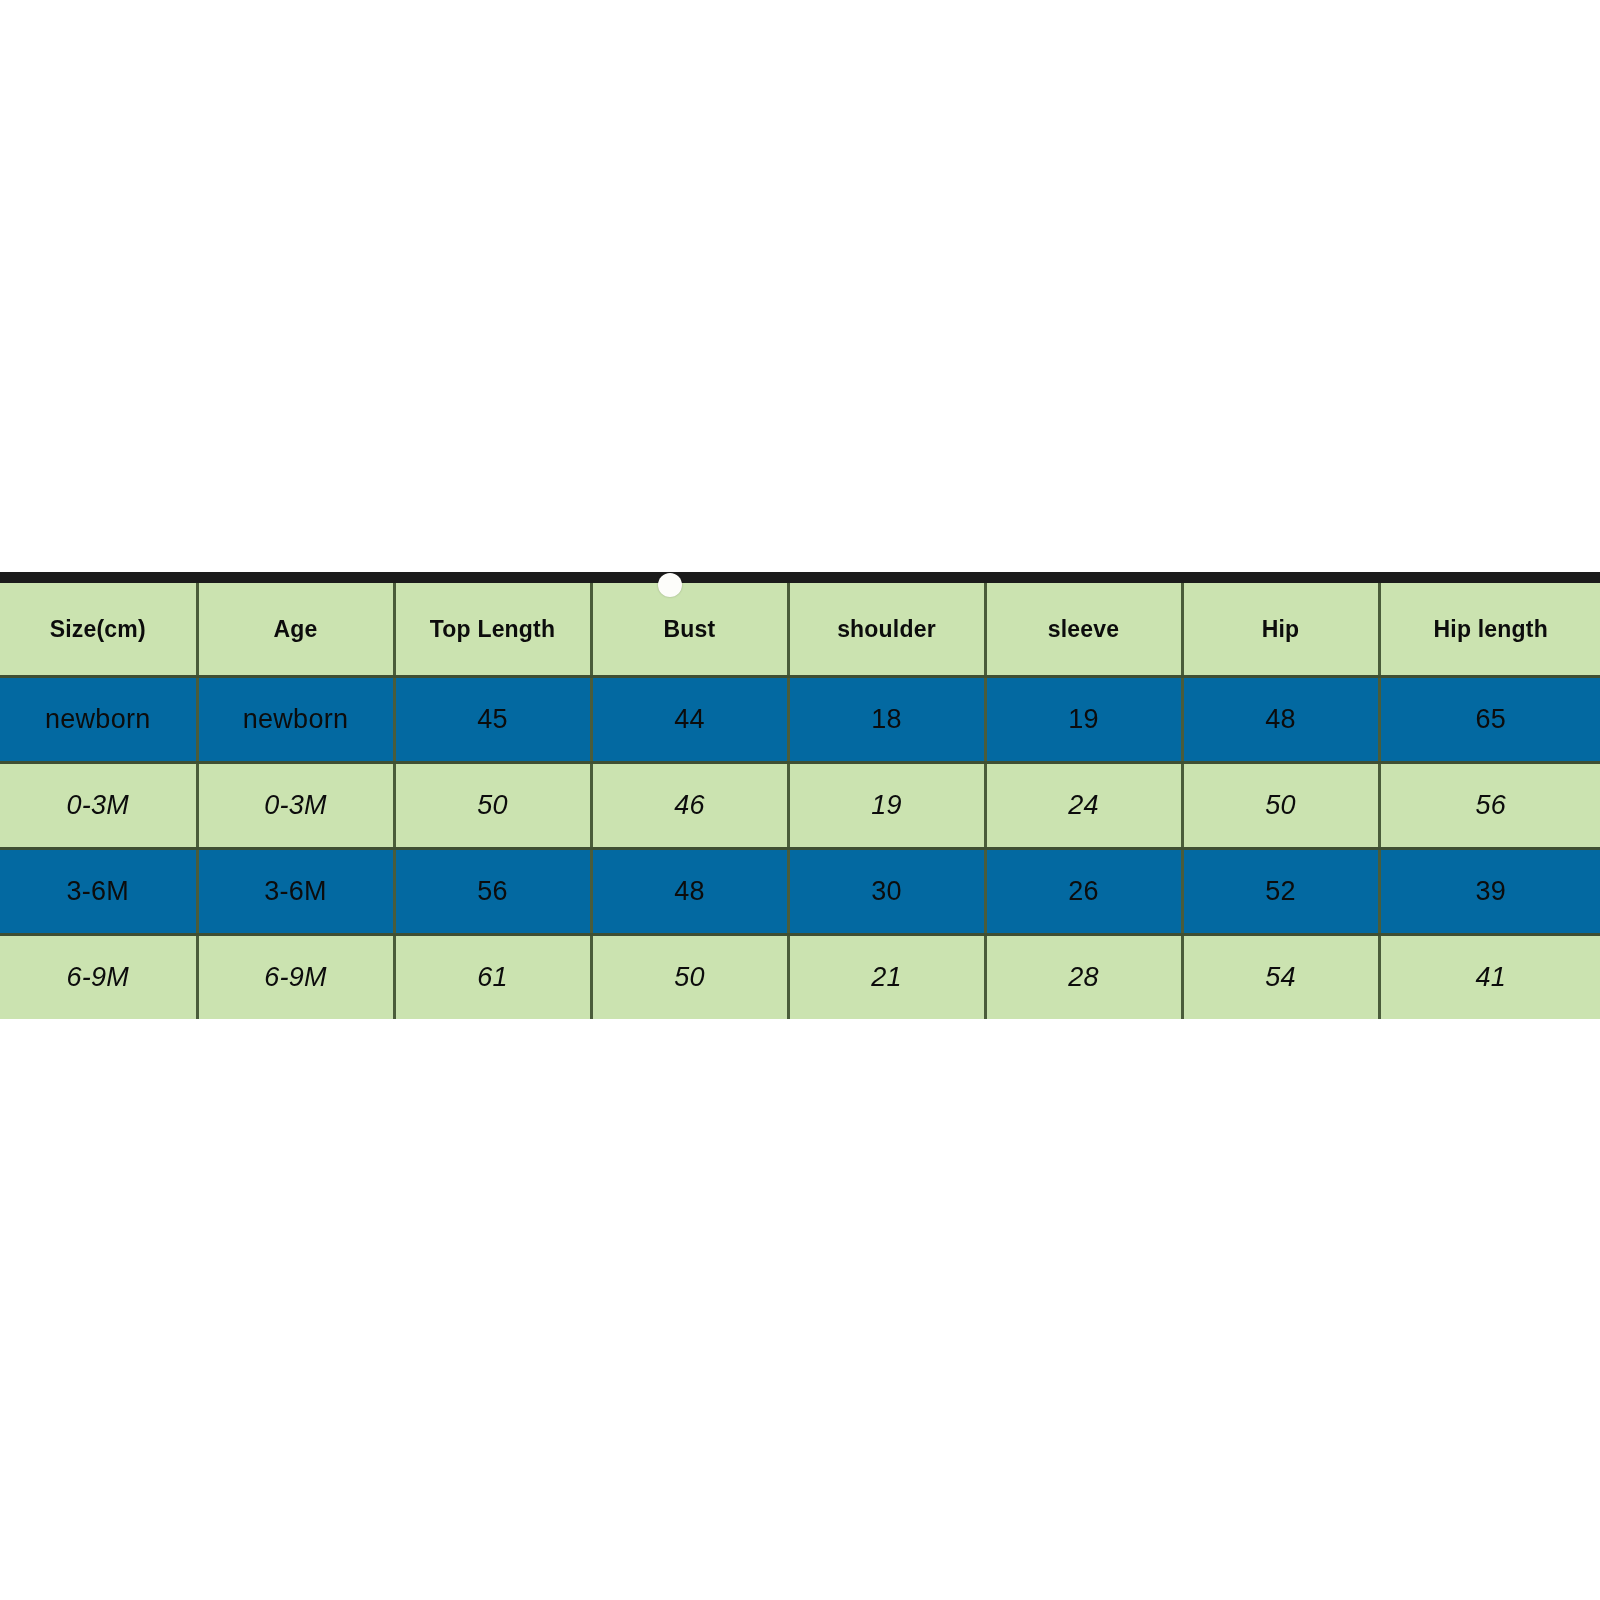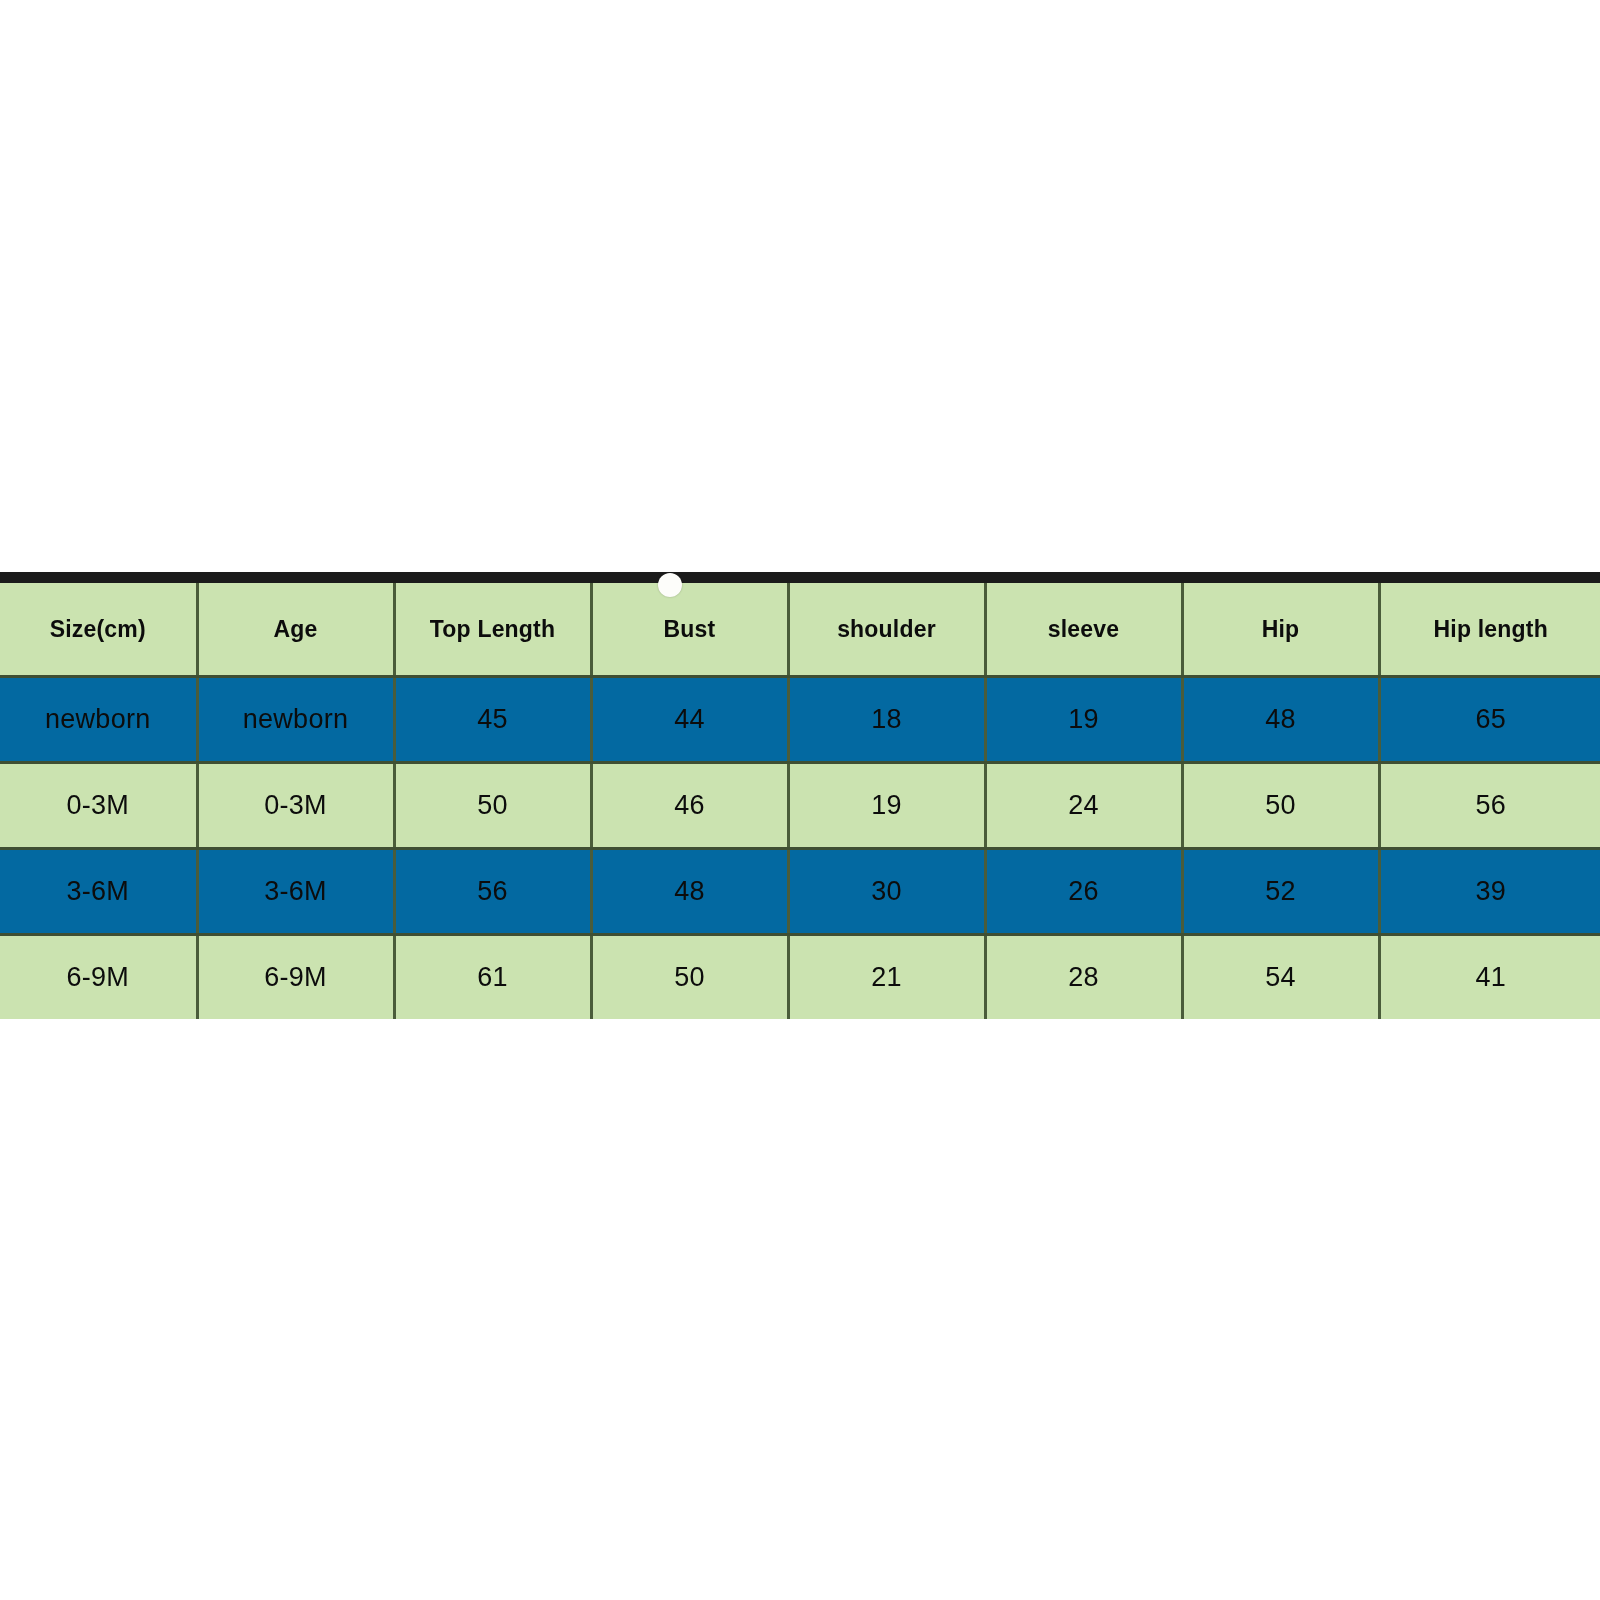--- a/index.html
+++ b/index.html
@@ -89,21 +89,21 @@
 
   
   table.size-table tbody td {
     height: 83px;
     font-size: 27px;
     font-weight: normal;
     letter-spacing: 0.3px;
   }
 
   tbody tr.row-light td { background: #0369a1; }
-  tbody tr.row-dark  td { background: #cbe3b0; }
+  tbody tr.row-dark  td { background: #cbe3b0; font-style: italic; }
 
   
   tbody tr:last-child td { border-bottom: none; text-align: center; }
 </style>
 </head>
 <body>
 
 <div id="page">
 
   <div id="size-chart">

